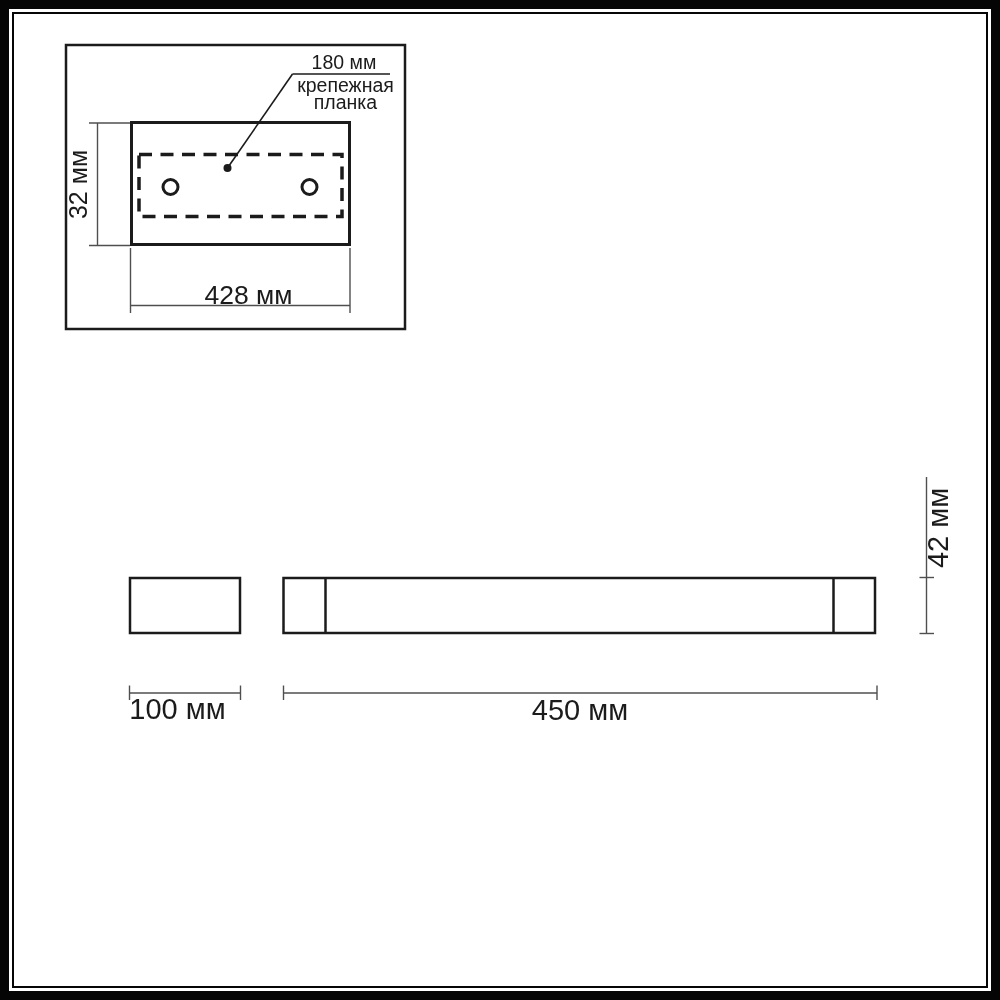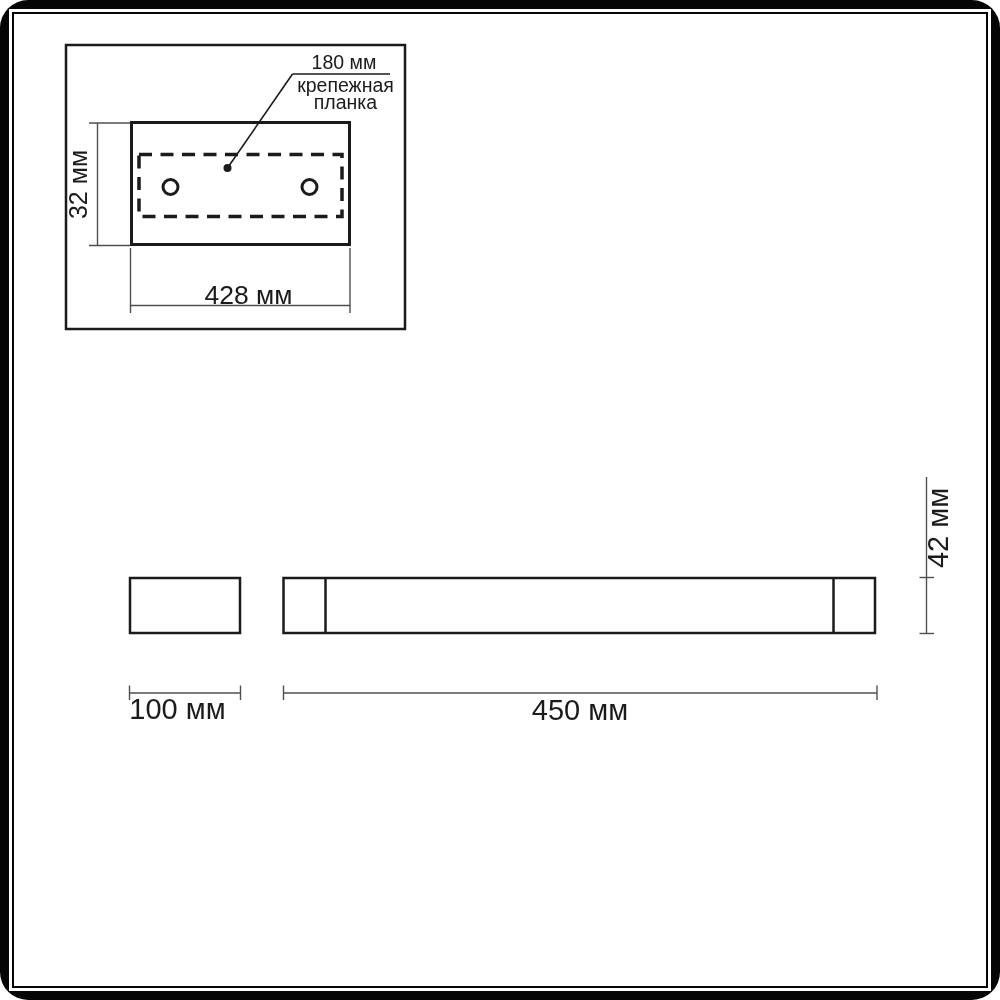--- a/index.html
+++ b/index.html
@@ -2,21 +2,20 @@
 <html><head>
 <meta charset="utf-8">
 <style>
   html, body { margin: 0; padding: 0; background: #ffffff; }
   .page {
     position: relative;
     width: 1000px;
     height: 1000px;
     background: #ffffff;
     overflow: hidden;
-    border-radius: 28px;
   }
   .frame-outer {
     position: absolute; inset: 0;
     border: 9px solid #050505;
     box-sizing: border-box;
     pointer-events: none;
   }
   .frame-inner {
     position: absolute; inset: 12px;
     border: 2px solid #050505;

